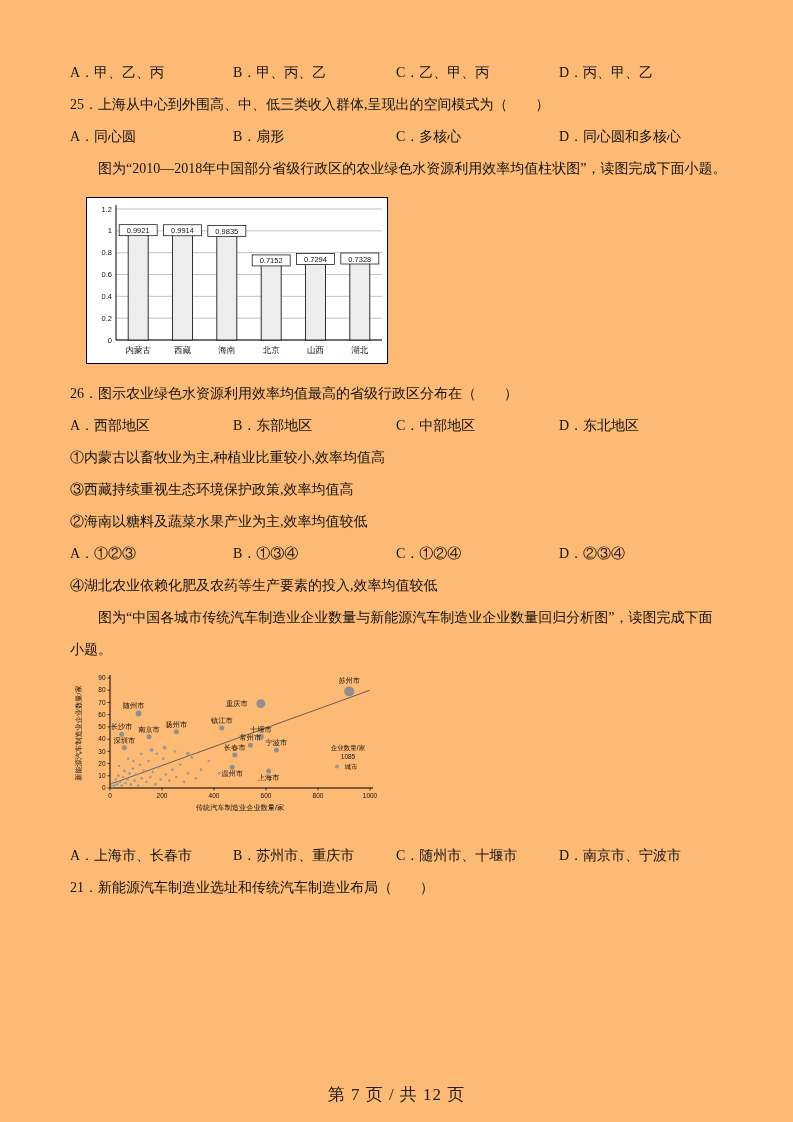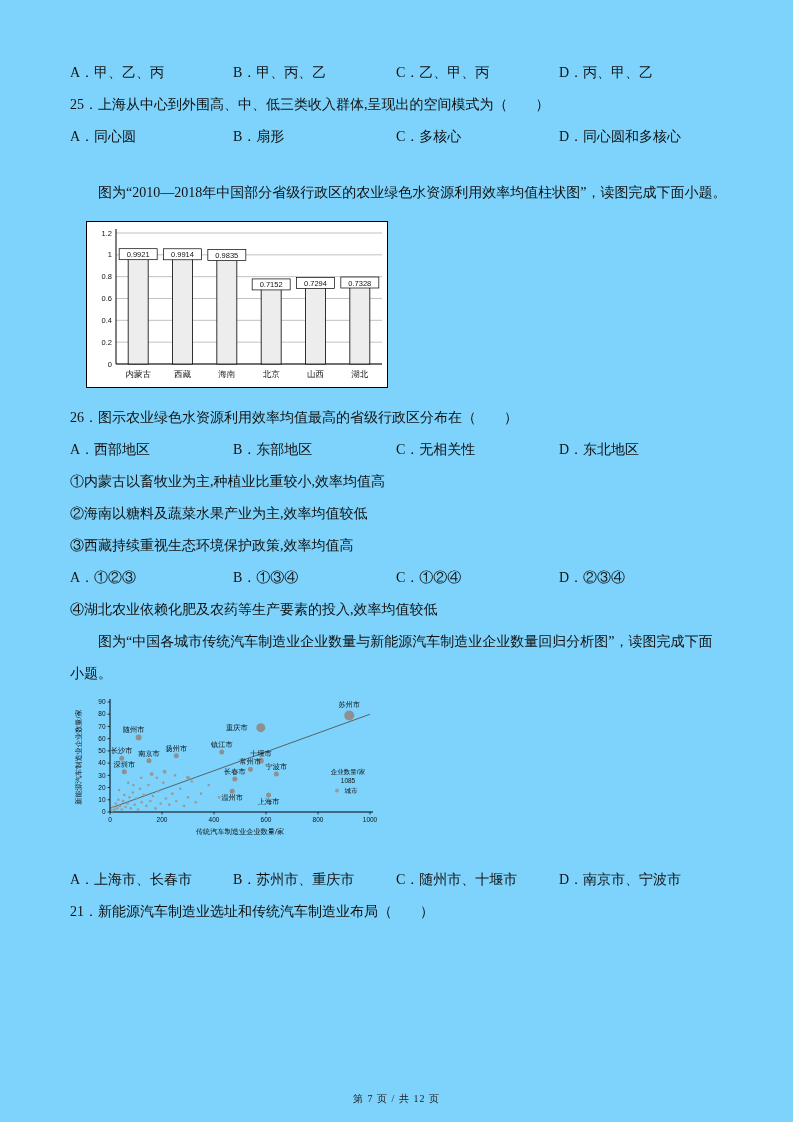--- a/index.html
+++ b/index.html
@@ -1,30 +1,30 @@
 <!DOCTYPE html>
 <html><head>
 <meta charset="utf-8">
 <style>
   html, body { margin: 0; padding: 0; background: #ffffff; }
   .page {
-    width: 793px; height: 1122px; background: #7dd3fc; position: relative;
+    width: 793px; height: 1122px; background: #fdba74; position: relative;
     box-sizing: border-box; padding: 57px 70px 0 70px;
     font-family: "Liberation Serif", "DejaVu Serif", serif;
     font-size: 14px; color: #111;
   }
   .line { line-height: 32px; }
   .opt { display: inline-block; width: 163px; white-space: nowrap; vertical-align: top; }
   .indent { text-indent: 2em; }
-  .nowrap { white-space: nowrap; margin-top: 24px; }
+  .nowrap { white-space: nowrap; }
   .chart-block { margin: 12px 0 10px 16px; }
   #scatter-chart { margin: 4px 0 8px 2px; }
   .footer {
     position: absolute; left: 0; bottom: 16px; width: 100%;
-    text-align: center; font-size: 10px; letter-spacing: 1px; color: #222;
+    text-align: center; font-size: 17px; letter-spacing: 1px; color: #222;
   }
   svg text { font-family: "Liberation Sans", "DejaVu Sans", sans-serif; fill: #111; }
 </style>
 </head>
 <body>
 
 <div class="page">
 
   <div class="line">
     <span class="opt">A．甲、乙、丙</span><span class="opt">B．甲、丙、乙</span><span class="opt">C．乙、甲、丙</span><span>D．丙、甲、乙</span>
@@ -78,26 +78,26 @@
         <text x="229.5" y="156" text-anchor="middle" font-size="8.5">山西</text>
         <rect x="263.83333333333337" y="63.00266666666667" width="20" height="79.99733333333333" fill="#ededed" stroke="#000" stroke-width="0.8"></rect>
         <rect x="254.83333333333337" y="56.00266666666667" width="38" height="11" fill="#fff" stroke="#000" stroke-width="0.7"></rect>
         <text x="273.83333333333337" y="64.50266666666667" text-anchor="middle" font-size="7.5">0.7328</text>
         <text x="273.83333333333337" y="156" text-anchor="middle" font-size="8.5">湖北</text>
       </svg></div>
 
   <div class="line">26．图示农业绿色水资源利用效率均值最高的省级行政区分布在（　　）</div>
 
   <div class="line">
-    <span class="opt">A．西部地区</span><span class="opt">B．东部地区</span><span class="opt">C．无相关性</span><span>D．东北地区</span>
+    <span class="opt">A．西部地区</span><span class="opt">B．东部地区</span><span class="opt">C．中部地区</span><span>D．东北地区</span>
   </div>
 
   <div class="line">①内蒙古以畜牧业为主,种植业比重较小,效率均值高</div>
+  <div class="line">③西藏持续重视生态环境保护政策,效率均值高</div>
   <div class="line">②海南以糖料及蔬菜水果产业为主,效率均值较低</div>
-  <div class="line">③西藏持续重视生态环境保护政策,效率均值高</div>
   <div class="line">
     <span class="opt">A．①②③</span><span class="opt">B．①③④</span><span class="opt">C．①②④</span><span>D．②③④</span>
   </div>
 
   <div class="line">④湖北农业依赖化肥及农药等生产要素的投入,效率均值较低</div>
 
   <div class="line indent">图为“中国各城市传统汽车制造业企业数量与新能源汽车制造业企业数量回归分析图”，读图完成下面小题。</div>
 
   <div class="chart-block" id="scatter-chart"><svg width="314" height="158">
         <line x1="35.5" y1="118" x2="38" y2="118" stroke="#000" stroke-width="0.7"></line>

